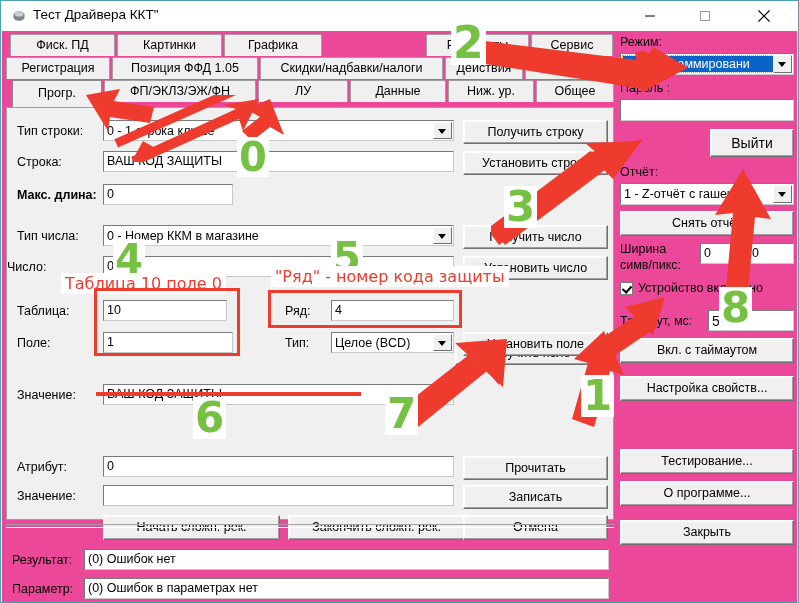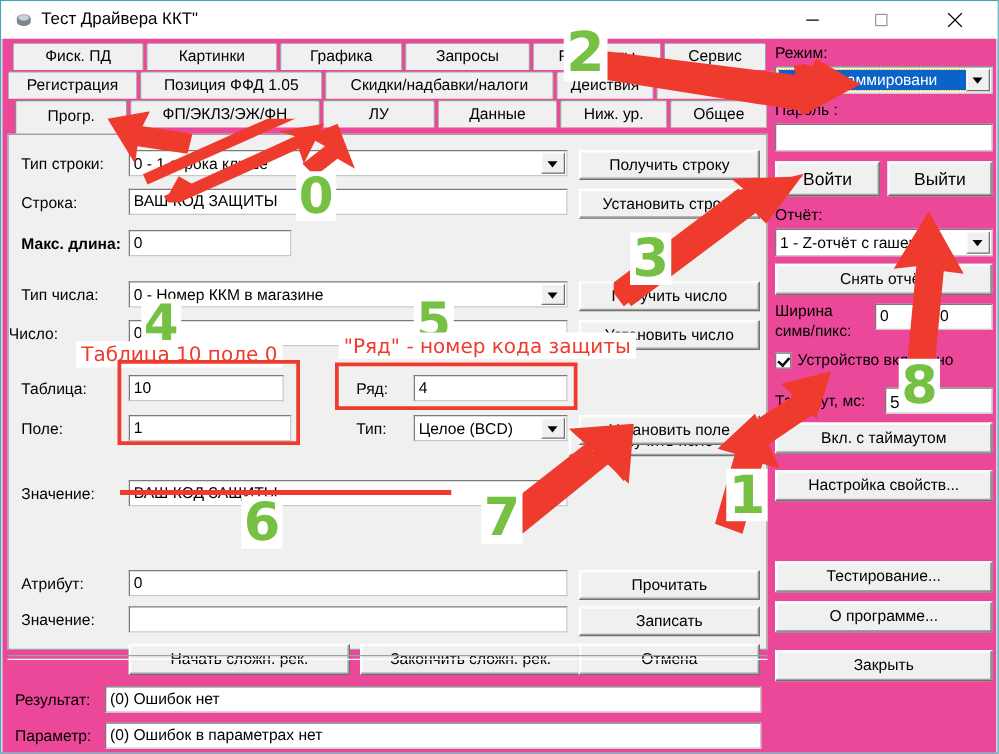--- a/index.html
+++ b/index.html
@@ -80,21 +80,20 @@
         </svg>
     </div>
   </div>
 
   <div class="client">
 
     <div class="tabrow" style="top:3px;width:612px;">
       <div class="tab" style="left:8px;width:105px;">Фиск. ПД</div>
       <div class="tab" style="left:115px;width:105px;">Картинки</div>
       <div class="tab" style="left:222px;width:98px;">Графика</div>
-      <div class="tab" style="left:322px;width:100px;">Запросы</div>
       <div class="tab" style="left:424px;width:103px;">Реквизиты</div>
       <div class="tab" style="left:529px;width:82px;">Сервис</div>
     </div>
 
     <div class="tabrow" style="top:26px;width:612px;">
       <div class="tab" style="left:4px;width:104px;">Регистрация</div>
       <div class="tab" style="left:110px;width:146px;">Позиция ФФД 1.05</div>
       <div class="tab" style="left:258px;width:183px;">Скидки/надбавки/налоги</div>
       <div class="tab" style="left:443px;width:78px;">Действия</div>
       <div class="tab" style="left:523px;width:62px;">Печать</div>
@@ -178,21 +177,20 @@
     <div class="rpanel">
       <div class="lbl" style="left:2px;top:4px;">Режим:</div>
       <div class="combo" style="left:2px;top:22px;width:174px;height:22px;padding:0;">
         <span style="display:block;background:#0a64c8;color:#fff;margin:2px 20px 2px 2px;padding:0 2px;line-height:16px;outline:1px dotted #ffa500;outline-offset:0;overflow:hidden;white-space:nowrap;">4 - Программировани</span>
         <span class="arrowbox"></span>
       </div>
 
       <div class="lbl" style="left:2px;top:50px;">Пароль :</div>
       <div class="txt" style="left:2px;top:68px;width:174px;height:22px;"></div>
 
-      <div class="btn" style="left:2px;top:98px;width:84px;height:28px;line-height:26px;font-size:14px;">Войти</div>
       <div class="btn" style="left:92px;top:98px;width:84px;height:28px;line-height:26px;font-size:14px;">Выйти</div>
 
       <div class="lbl" style="left:2px;top:134px;">Отчёт:</div>
       <div class="combo" style="left:2px;top:152px;width:174px;height:22px;">
         <span>1 - Z-отчёт с гашение</span>
         <span class="arrowbox"></span>
       </div>
       <div class="btn" style="left:2px;top:180px;width:174px;height:25px;line-height:23px;">Снять отчёт</div>
 
       <div class="lbl" style="left:2px;top:211px;">Ширина</div>

